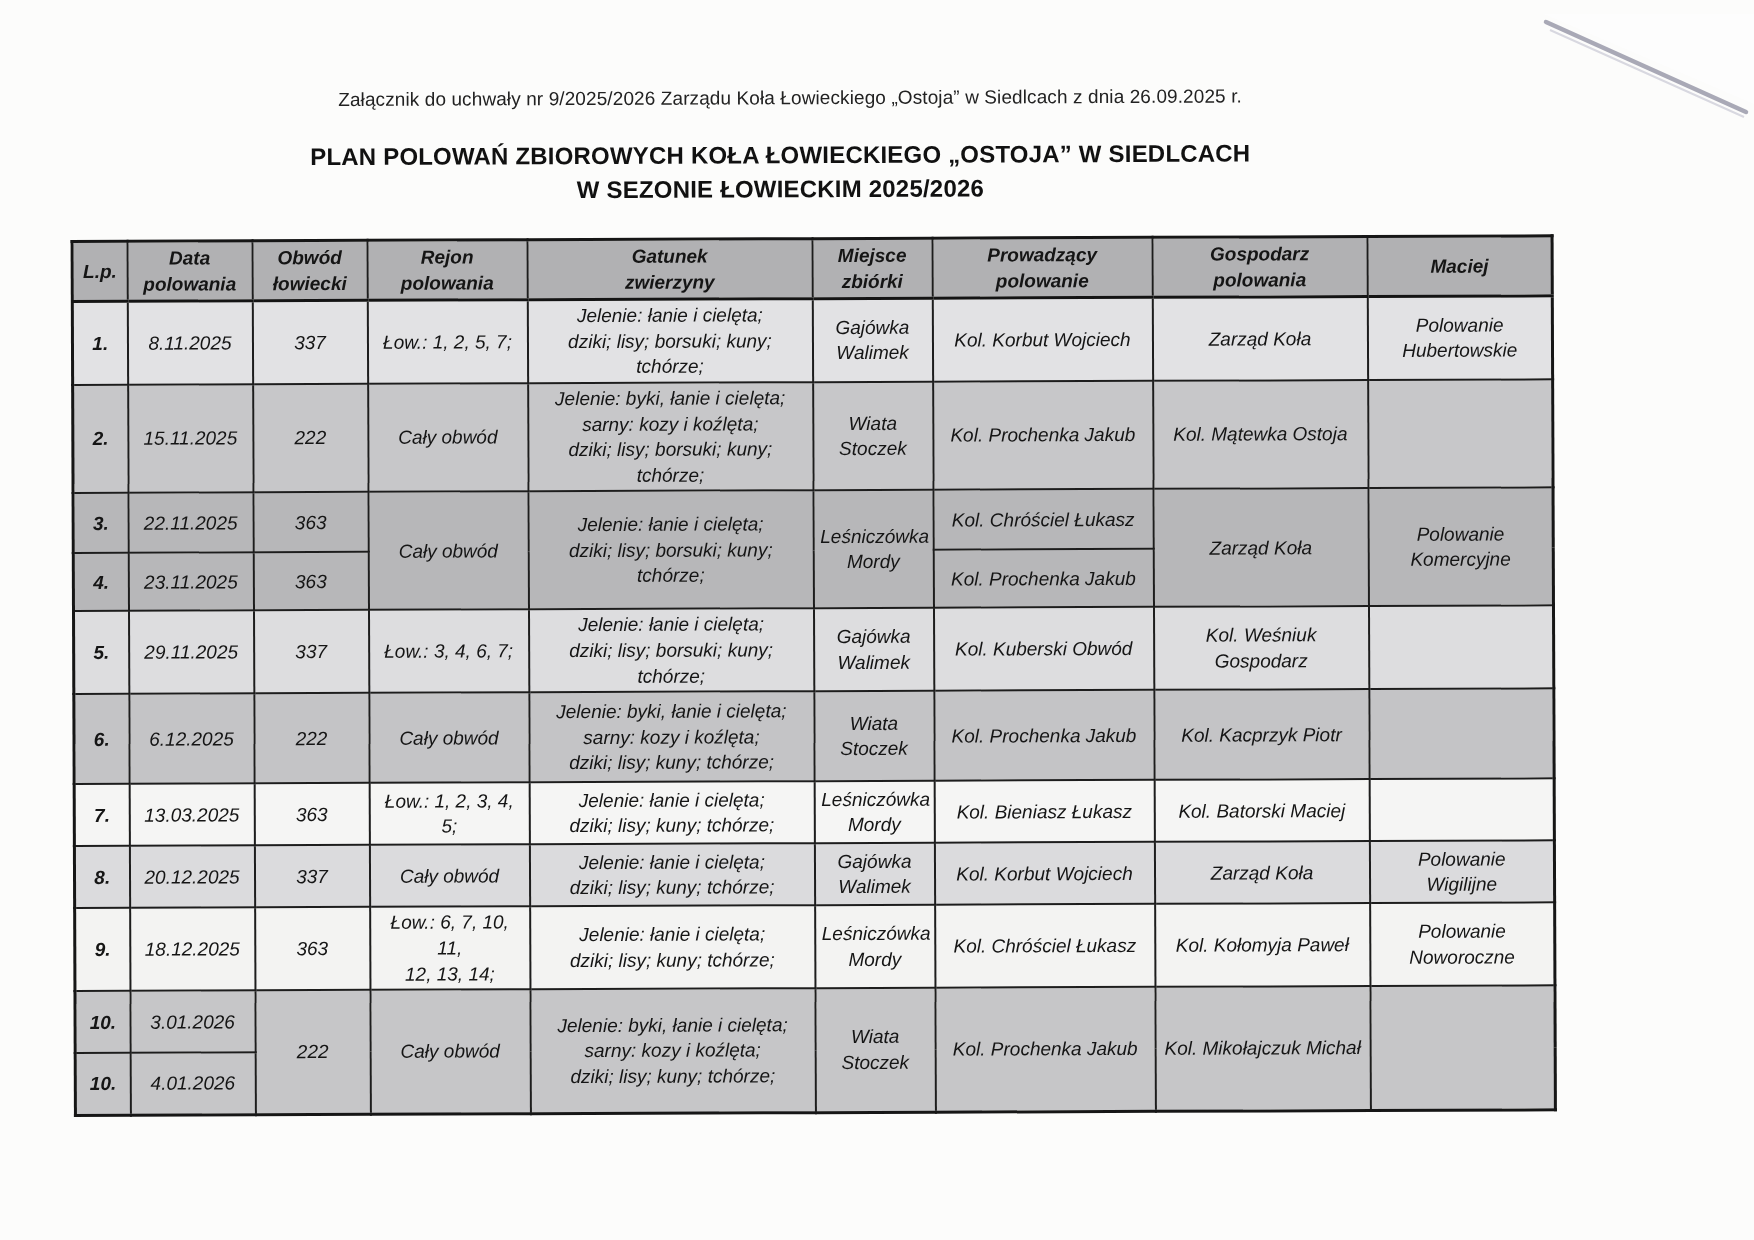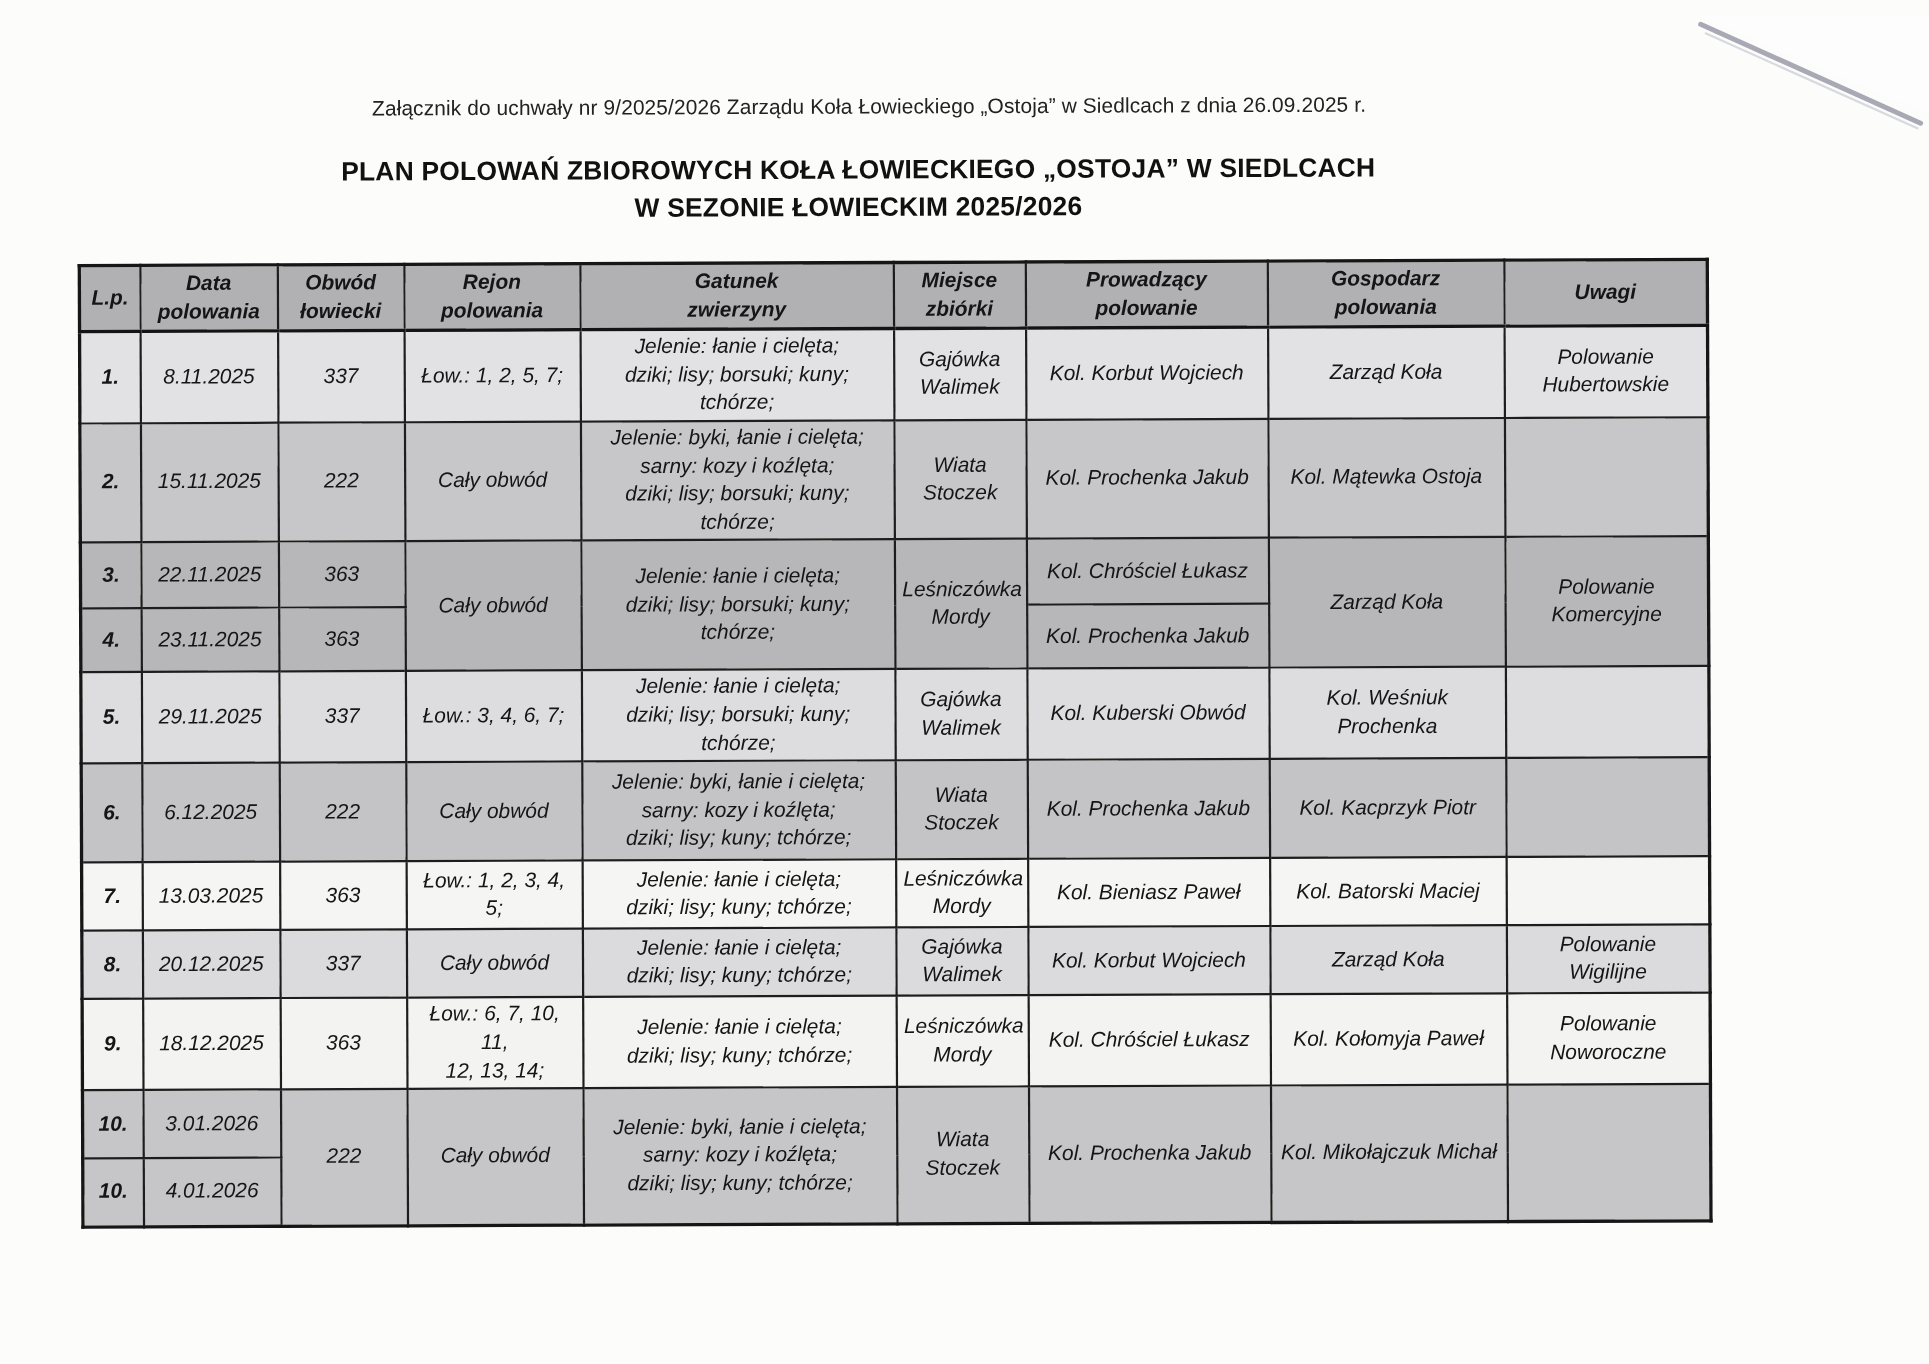--- a/index.html
+++ b/index.html
@@ -123,21 +123,21 @@
         <th>Rejon
 polowania</th>
         <th>Gatunek
 zwierzyny</th>
         <th>Miejsce
 zbiórki</th>
         <th>Prowadzący
 polowanie</th>
         <th>Gospodarz
 polowania</th>
-        <th>Uwagi</th>
+        <th>Maciej</th>
       </tr>
 
       <tr class="h65 bg-r1">
         <td class="lp">1.</td>
         <td>8.11.2025</td>
         <td>337</td>
         <td>Łow.: 1, 2, 5, 7;</td>
         <td>Jelenie: łanie i cielęta;
 dziki; lisy; borsuki; kuny; tchórze;</td>
         <td>Gajówka
@@ -188,21 +188,21 @@
       <tr class="h65 bg-r5">
         <td class="lp">5.</td>
         <td>29.11.2025</td>
         <td>337</td>
         <td>Łow.: 3, 4, 6, 7;</td>
         <td>Jelenie: łanie i cielęta;
 dziki; lisy; borsuki; kuny; tchórze;</td>
         <td>Gajówka
 Walimek</td>
         <td>Kol. Kuberski Obwód</td>
-        <td>Kol. Weśniuk Prochenka</td>
+        <td>Kol. Weśniuk Gospodarz</td>
         <td></td>
       </tr>
 
       <tr class="h90 bg-r6">
         <td class="lp">6.</td>
         <td>6.12.2025</td>
         <td>222</td>
         <td>Cały obwód</td>
         <td>Jelenie: byki, łanie i cielęta;
 sarny: kozy i koźlęta;
@@ -216,21 +216,21 @@
 
       <tr class="h62 bg-r7">
         <td class="lp">7.</td>
         <td>13.03.2025</td>
         <td>363</td>
         <td>Łow.: 1, 2, 3, 4, 5;</td>
         <td>Jelenie: łanie i cielęta;
 dziki; lisy; kuny; tchórze;</td>
         <td>Leśniczówka
 Mordy</td>
-        <td>Kol. Bieniasz Paweł</td>
+        <td>Kol. Bieniasz Łukasz</td>
         <td>Kol. Batorski Maciej</td>
         <td></td>
       </tr>
 
       <tr class="h62 bg-r8">
         <td class="lp">8.</td>
         <td>20.12.2025</td>
         <td>337</td>
         <td>Cały obwód</td>
         <td>Jelenie: łanie i cielęta;

